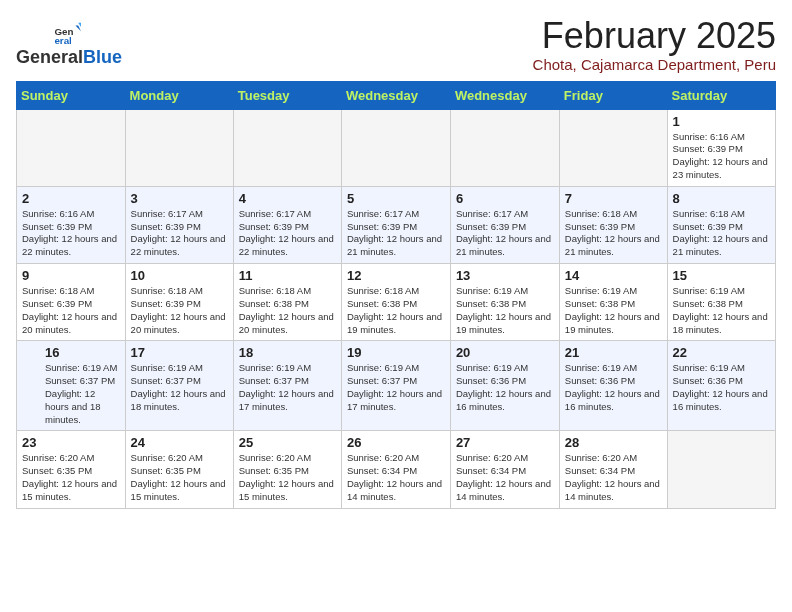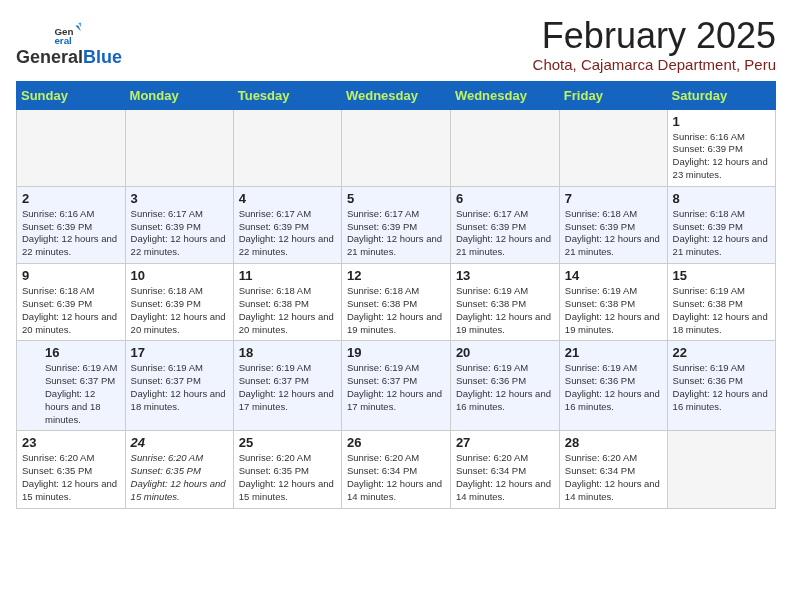--- a/index.html
+++ b/index.html
@@ -269,21 +269,21 @@
 Daylight: 12 hours and 16 minutes.</div>
         </td>
       </tr>
       <tr>
         <td style="background: rgb(255, 255, 255);">
           <span class="day-number">23</span>
           <div class="cell-info" style="white-space: pre-line;">Sunrise: 6:20 AM
 Sunset: 6:35 PM
 Daylight: 12 hours and 15 minutes.</div>
         </td>
-        <td style="background: rgb(255, 255, 255); font-style: italic;">
+        <td style="background: rgb(255, 255, 255);">
           <span class="day-number">24</span>
           <div class="cell-info" style="white-space: pre-line;">Sunrise: 6:20 AM
 Sunset: 6:35 PM
 Daylight: 12 hours and 15 minutes.</div>
         </td>
         <td style="background: rgb(255, 255, 255);">
           <span class="day-number">25</span>
           <div class="cell-info" style="white-space: pre-line;">Sunrise: 6:20 AM
 Sunset: 6:35 PM
 Daylight: 12 hours and 15 minutes.</div>

